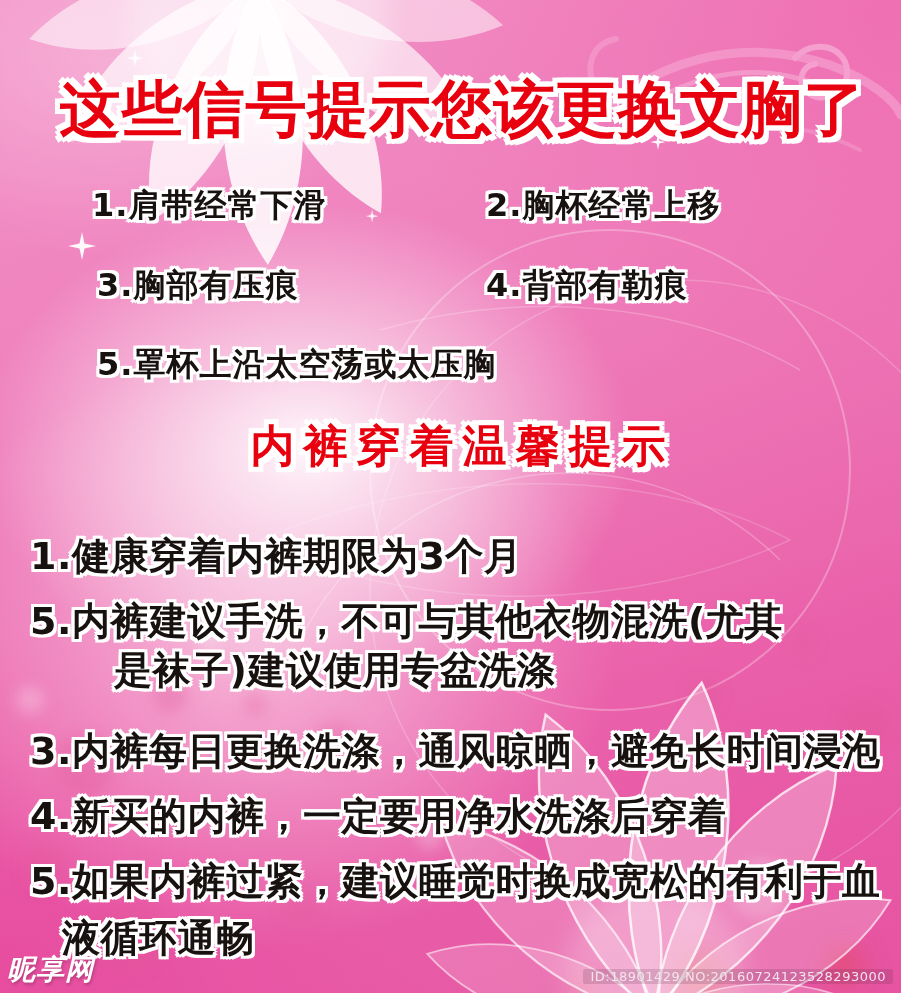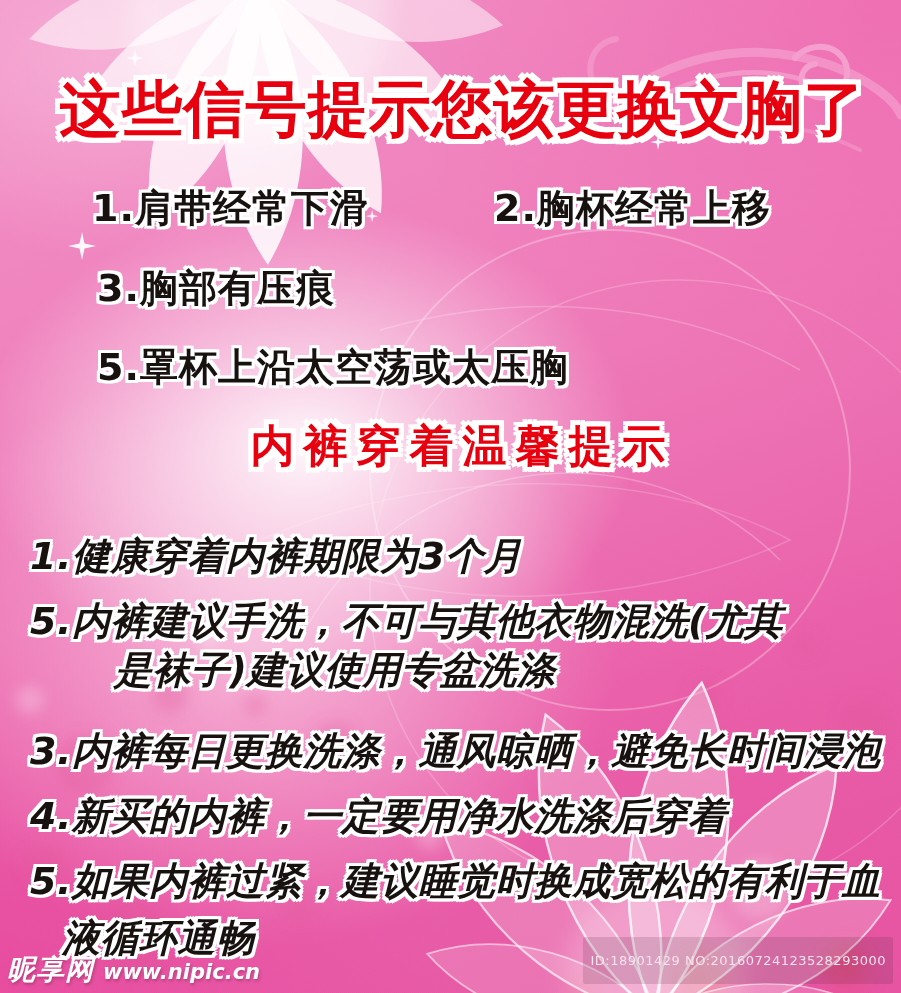--- a/index.html
+++ b/index.html
@@ -31,40 +31,40 @@
       -5px 0 0 #fff, 5px 0 0 #fff,
       -5px 5px 0 #fff, 0 5px 0 #fff, 5px 5px 0 #fff,
       -3px -3px 0 #fff, 3px -3px 0 #fff, -3px 3px 0 #fff, 3px 3px 0 #fff,
       -4px 0 0 #fff, 4px 0 0 #fff, 0 4px 0 #fff, 0 -4px 0 #fff;
     padding-left: 24px;
   }
   .red{color:#e8000f;}
   .blk{color:#17110f;}
   .title1{left:0;right:0;top:76px;text-align:center;font-size:61px;letter-spacing:1px;}
   .title2{left:0;right:0;top:422px;text-align:center;font-size:44px;letter-spacing:9px;}
-  .b-item{font-size:38px;letter-spacing:1px;}
+  .b-item{font-size:32px;letter-spacing:1px;}
   .b0{left:92px;top:188px;}
-  .b1{left:486px;top:188px;margin-left:8px;}
+  .b1{left:486px;top:188px;}
   .b2{left:97px;top:268px;}
   .b3{left:486px;top:268px;}
   .b4{left:97px;top:347px;}
-  .u-line{font-size:38px;letter-spacing:.5px;font-style:italic;}
+  .u-line{font-size:38px;letter-spacing:.5px;}
   .u0{left:30px;top:536px;}
   .u1{left:30px;top:601px;}
   .u2{left:76px;top:650px;margin-left:38px;}
   .u3{left:30px;top:731px;}
   .u4{left:30px;top:796px;}
   .u5{left:30px;top:861px;}
   .u6{left:62px;top:918px;}
   .wm{position:absolute;left:7px;bottom:4px;display:flex;align-items:baseline;gap:9px;color:#fff;
       font-style:italic;font-weight:bold;text-shadow:1px 2px 3px rgba(120,40,80,.45);justify-content:flex-end;}
   .wm-name{font-size:28px;letter-spacing:1px;}
   .wm-url{font-size:21px;}
   .idtag{position:absolute;right:8px;bottom:9px;font-size:13px;color:#f6e3ee;font-weight:normal;
-      background:rgba(90,45,70,.18);padding:16px 7px;border-radius:2px;letter-spacing:.5px;margin-top:8px;}
+      background:rgba(90,45,70,.18);padding:0 7px;border-radius:2px;letter-spacing:.5px;margin-top:8px;}
 </style>
 </head>
 <body>
 
 <div class="poster">
 
   <svg class="bg-art" viewBox="0 0 901 993" xmlns="http://www.w3.org/2000/svg">
     <defs>
       <filter id="soft" x="-60%" y="-60%" width="220%" height="220%">
         <feGaussianBlur stdDeviation="7"></feGaussianBlur>
@@ -149,31 +149,31 @@
       </g>
       <circle cx="0" cy="-40" r="90" fill="#ffffff" opacity="0.2" filter="url(#soft2)"></circle>
     </g>
   </svg>
 
   <div class="txt title1 red ow-big">这些信号提示您该更换文胸了</div>
 
   <div class="txt b-item b0 blk ow">1.肩带经常下滑</div>
   <div class="txt b-item b1 blk ow">2.胸杯经常上移</div>
   <div class="txt b-item b2 blk ow">3.胸部有压痕</div>
+  <div class="txt b-item b3 blk ow">4.背部有勒痕</div>
   <div class="txt b-item b4 blk ow">5.罩杯上沿太空荡或太压胸</div>
 
   <div class="txt title2 red ow-big">内裤穿着温馨提示</div>
 
   <div class="txt u-line u0 blk ow">1.健康穿着内裤期限为3个月</div>
   <div class="txt u-line u1 blk ow">5.内裤建议手洗，不可与其他衣物混洗(尤其</div>
   <div class="txt u-line u2 blk ow">是袜子)建议使用专盆洗涤</div>
   <div class="txt u-line u3 blk ow">3.内裤每日更换洗涤，通风晾晒，避免长时间浸泡</div>
   <div class="txt u-line u4 blk ow">4.新买的内裤，一定要用净水洗涤后穿着</div>
   <div class="txt u-line u5 blk ow">5.如果内裤过紧，建议睡觉时换成宽松的有利于血</div>
   <div class="txt u-line u6 blk ow">液循环通畅</div>
 
   <div class="wm">
     <span class="wm-name">昵享网</span>
-    <span class="wm-url">www.nipic.cn</span>
   </div>
   <div class="idtag">ID:18901429 NO:20160724123528293000</div>
 
 </div>
 
 </body></html>

